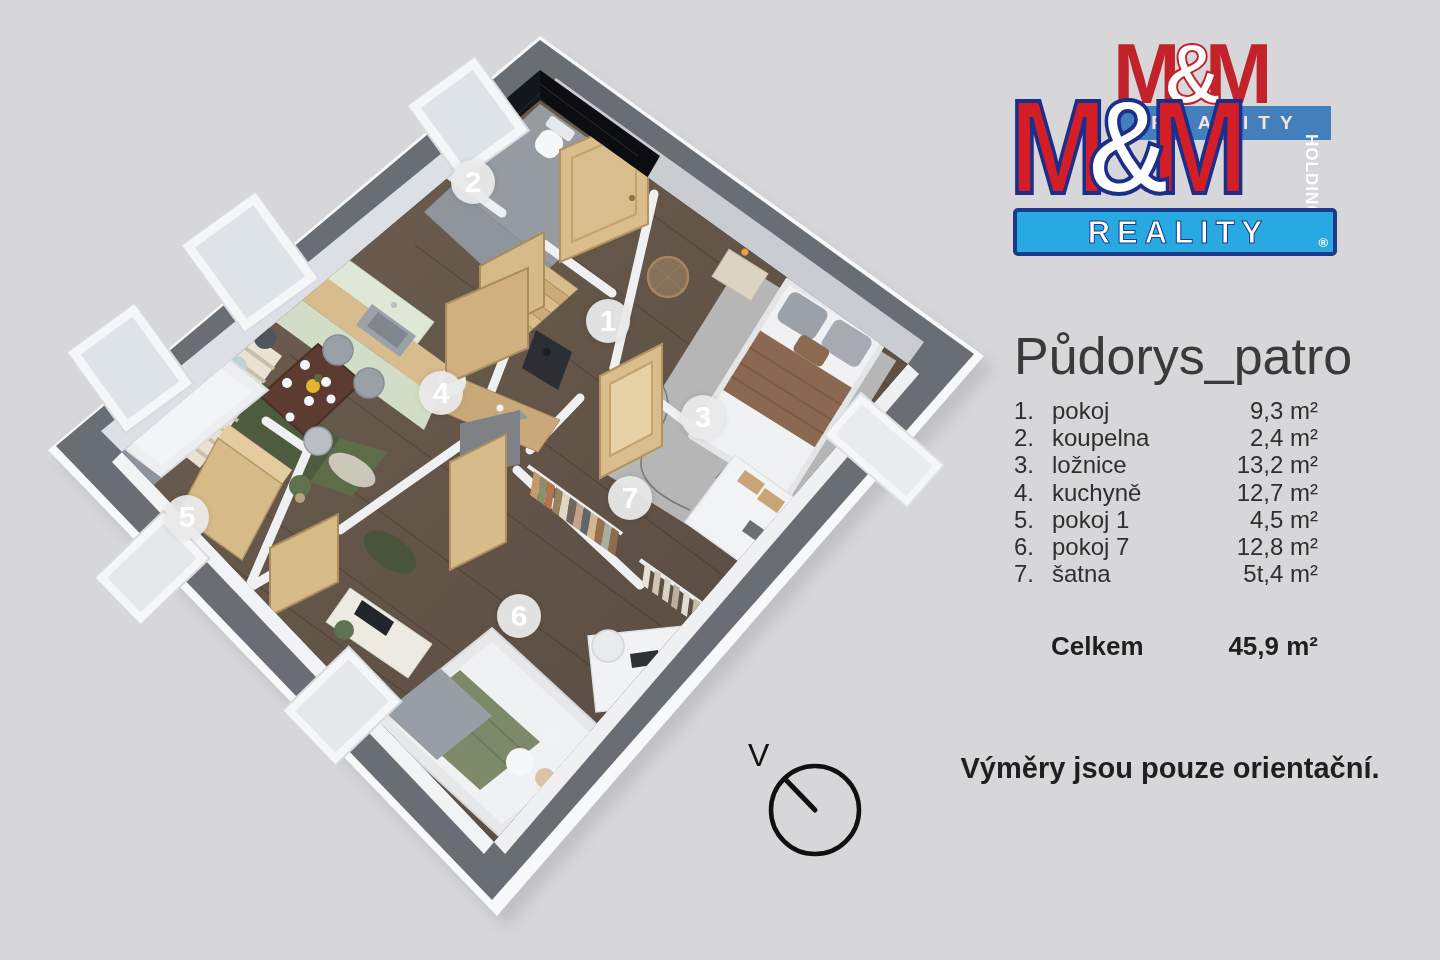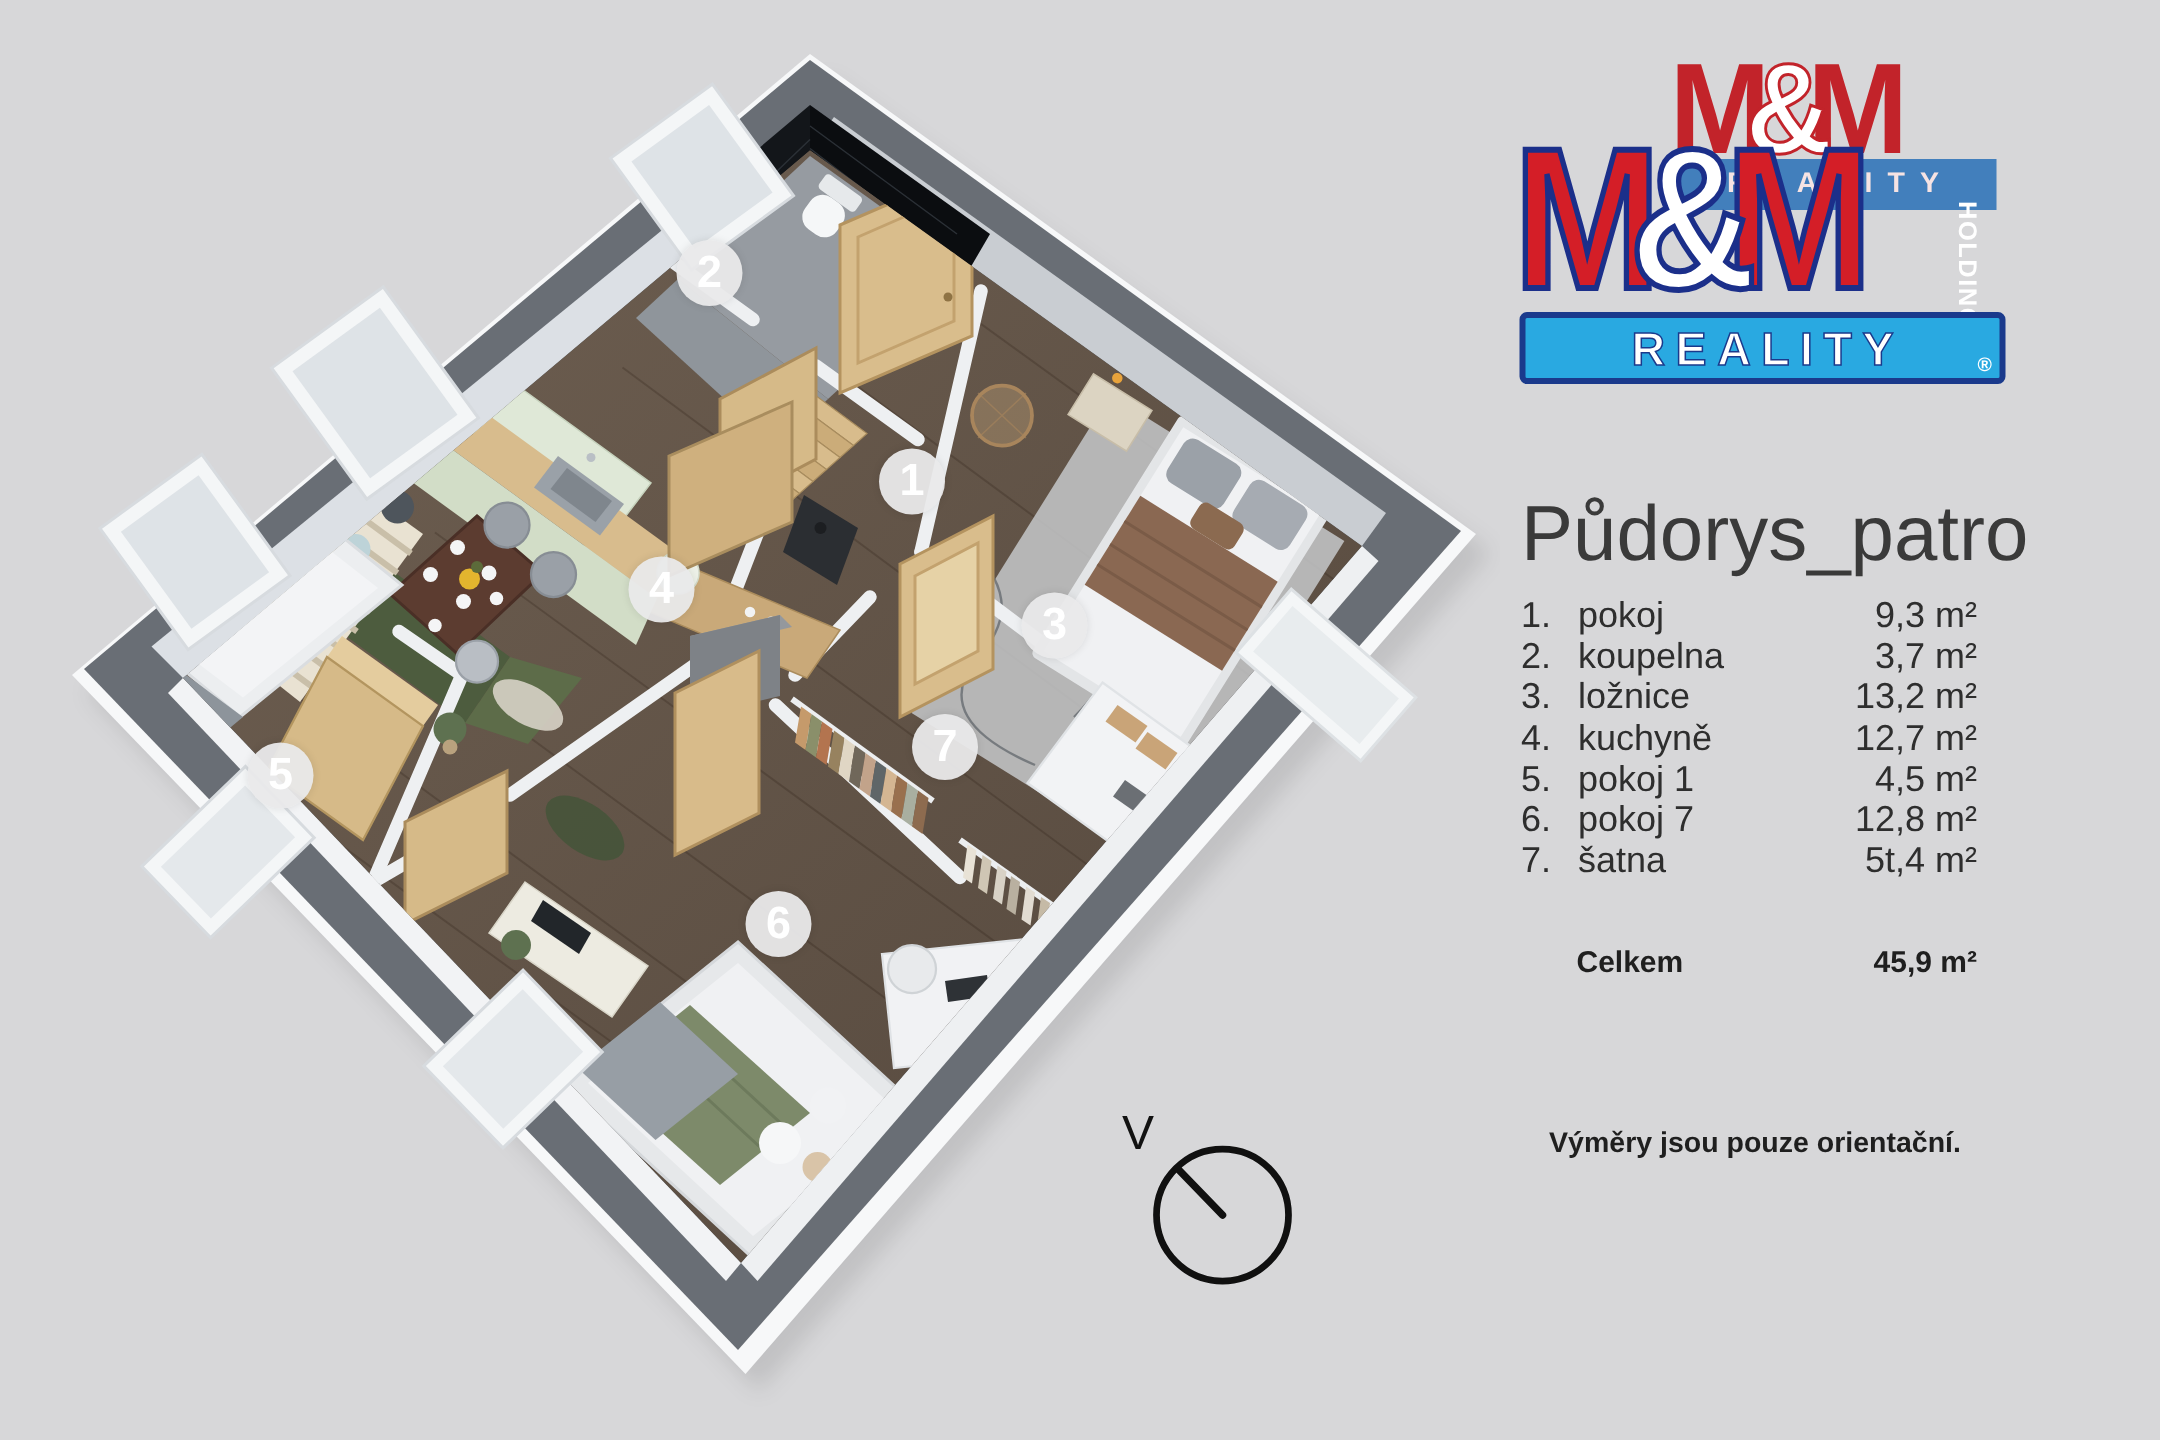--- a/index.html
+++ b/index.html
@@ -61,27 +61,27 @@
   .title{
     position:absolute;left:1014px;top:326px;font-size:52px;color:#3a3a3a;font-weight:400;
   }
   .legend{position:absolute;left:1014px;top:397px;width:304px;font-size:24px;color:#2e2e2e;}
   .legend .row{display:flex;height:27.2px;align-items:baseline;line-height:27.2px;}
   .legend .num{width:30px;}
   .legend .nm{margin-left:8px;}
   .legend .area{margin-left:auto;text-align:left;}
   .totalrow{
     position:absolute;left:1014px;top:631px;width:304px;display:flex;
-    font-size:20px;font-weight:bold;color:#1f1f1f;
+    font-size:26px;font-weight:bold;color:#1f1f1f;
   }
   .totalrow .lbl{margin-left:37px;}
   .totalrow .area{margin-left:auto;}
   .disclaimer{
     position:absolute;left:958px;top:752px;width:424px;text-align:center;
-    font-size:19px;font-weight:bold;color:#1f1f1f;
+    font-size:29px;font-weight:bold;color:#1f1f1f;
   }
 
   
   .compass{position:absolute;left:740px;top:733px;width:170px;height:170px;}
   .compass .vlabel{position:absolute;left:8px;top:4px;font-size:32px;color:#121212;font-weight:400;}
 </style>
 </head>
 <body>
 
 <div class="stage">
@@ -414,21 +414,21 @@
 
   <div class="legend">
     <div class="row">
         <span class="num">1.</span>
         <span class="nm">pokoj</span>
         <span class="area">9,3 m²</span>
       </div>
     <div class="row">
         <span class="num">2.</span>
         <span class="nm">koupelna</span>
-        <span class="area">3,7 m²</span>
+        <span class="area">2,4 m²</span>
       </div>
     <div class="row">
         <span class="num">3.</span>
         <span class="nm">ložnice</span>
         <span class="area">13,2 m²</span>
       </div>
     <div class="row">
         <span class="num">4.</span>
         <span class="nm">kuchyně</span>
         <span class="area">12,7 m²</span>

